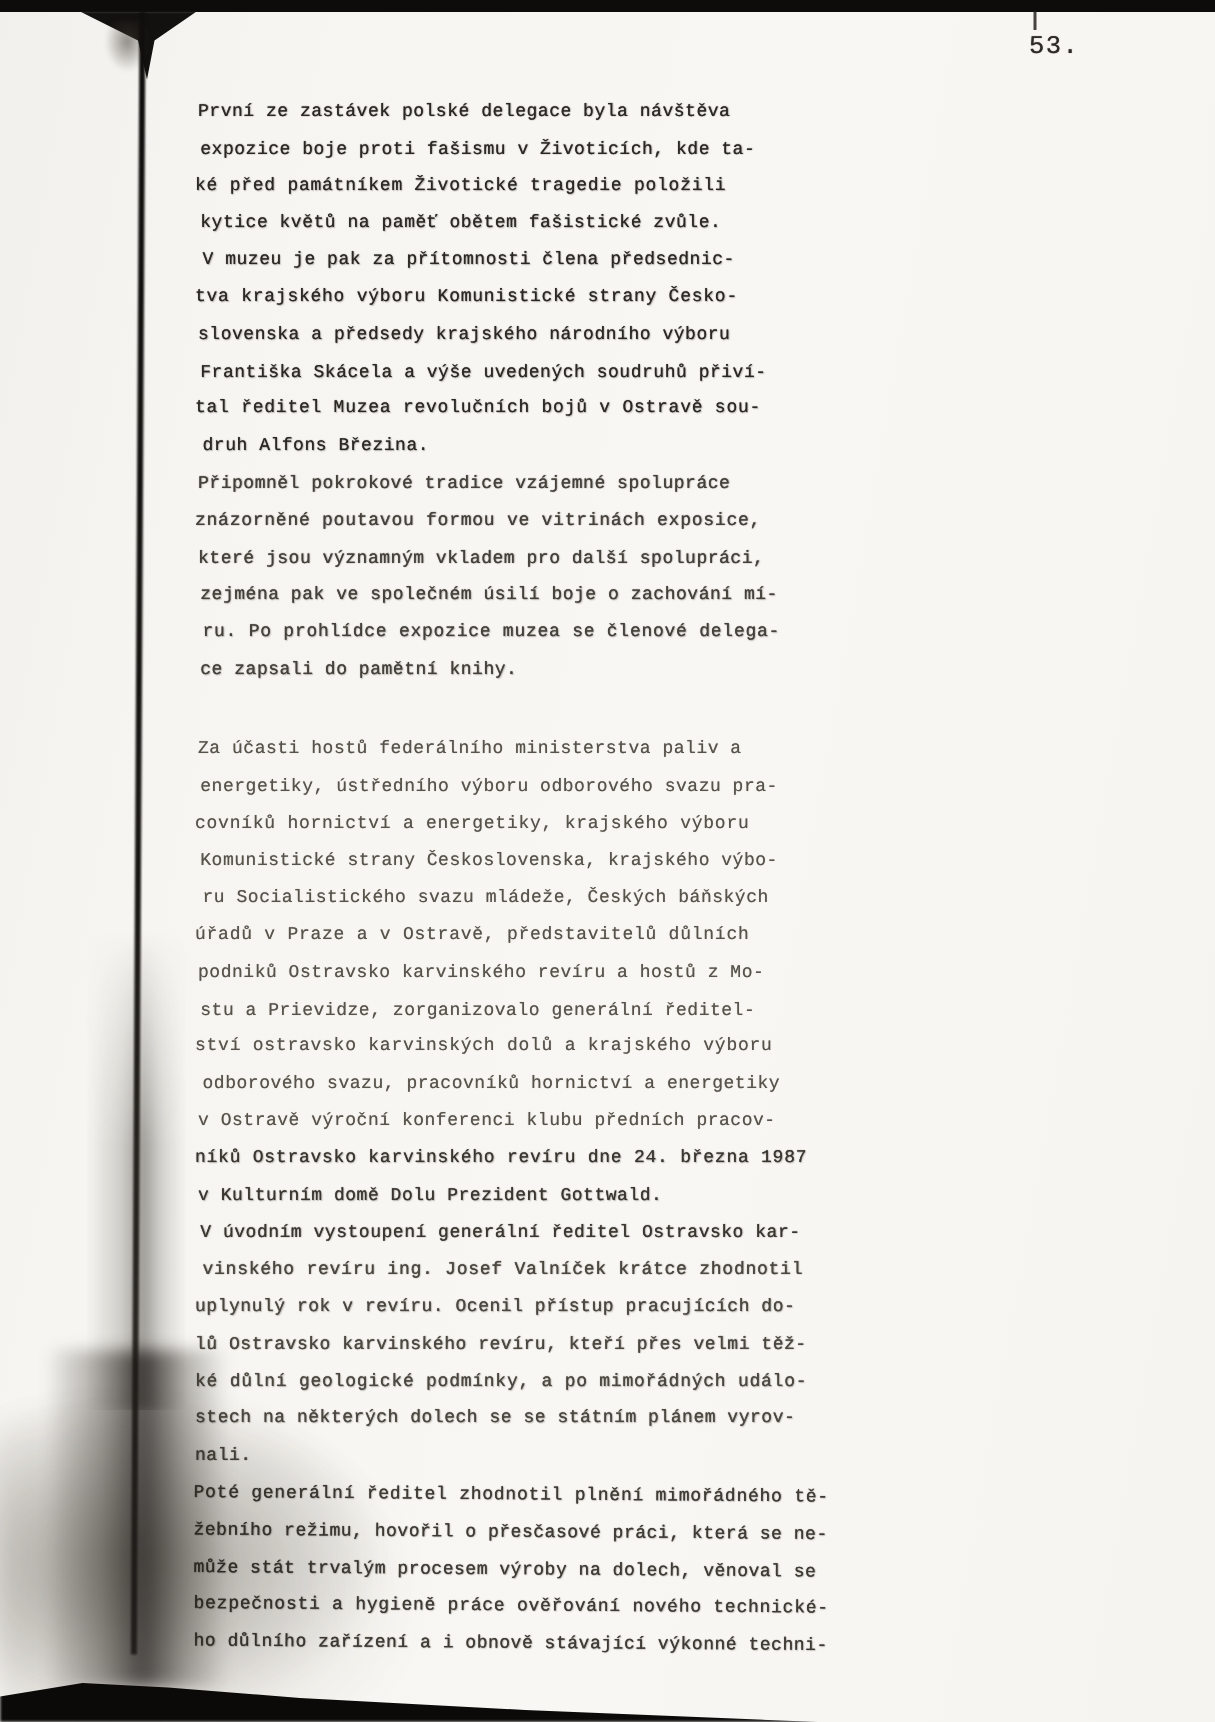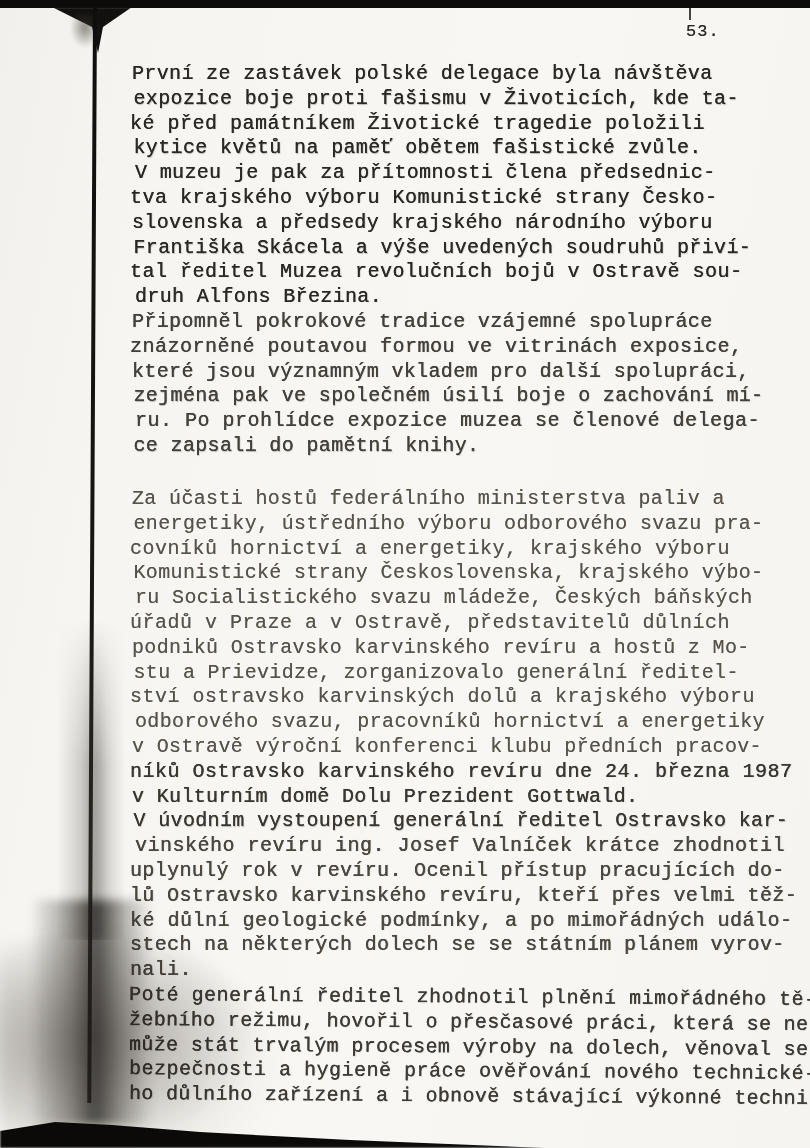--- a/index.html
+++ b/index.html
@@ -69,21 +69,21 @@
   }
   .darken-left{
     position:absolute;left:-30px;top:850px;width:430px;height:300px;
     background:radial-gradient(ellipse 55% 52% at 28% 62%,rgba(48,42,34,.34),rgba(48,42,34,0) 72%);
     mix-blend-mode:multiply;filter:blur(5px);pointer-events:none;
   }
 
   
   .txt{
     position:absolute;white-space:pre;
-    font-size:20px;line-height:24.8px;letter-spacing:.35px;
+    font-size:12px;line-height:24.8px;letter-spacing:.35px;
     color:#2b2823;
     text-shadow:0 0 .6px rgba(43,40,35,.9),.6px .4px .9px rgba(43,40,35,.3);
     filter:blur(.22px);
   }
   .block1{left:132px;top:62px;}
   .block2{left:132px;top:487px;}
   .margin-note{
     left:664px;top:488px;
     font-size:13px;line-height:15.9px;letter-spacing:.2px;
     color:#4b463f;

